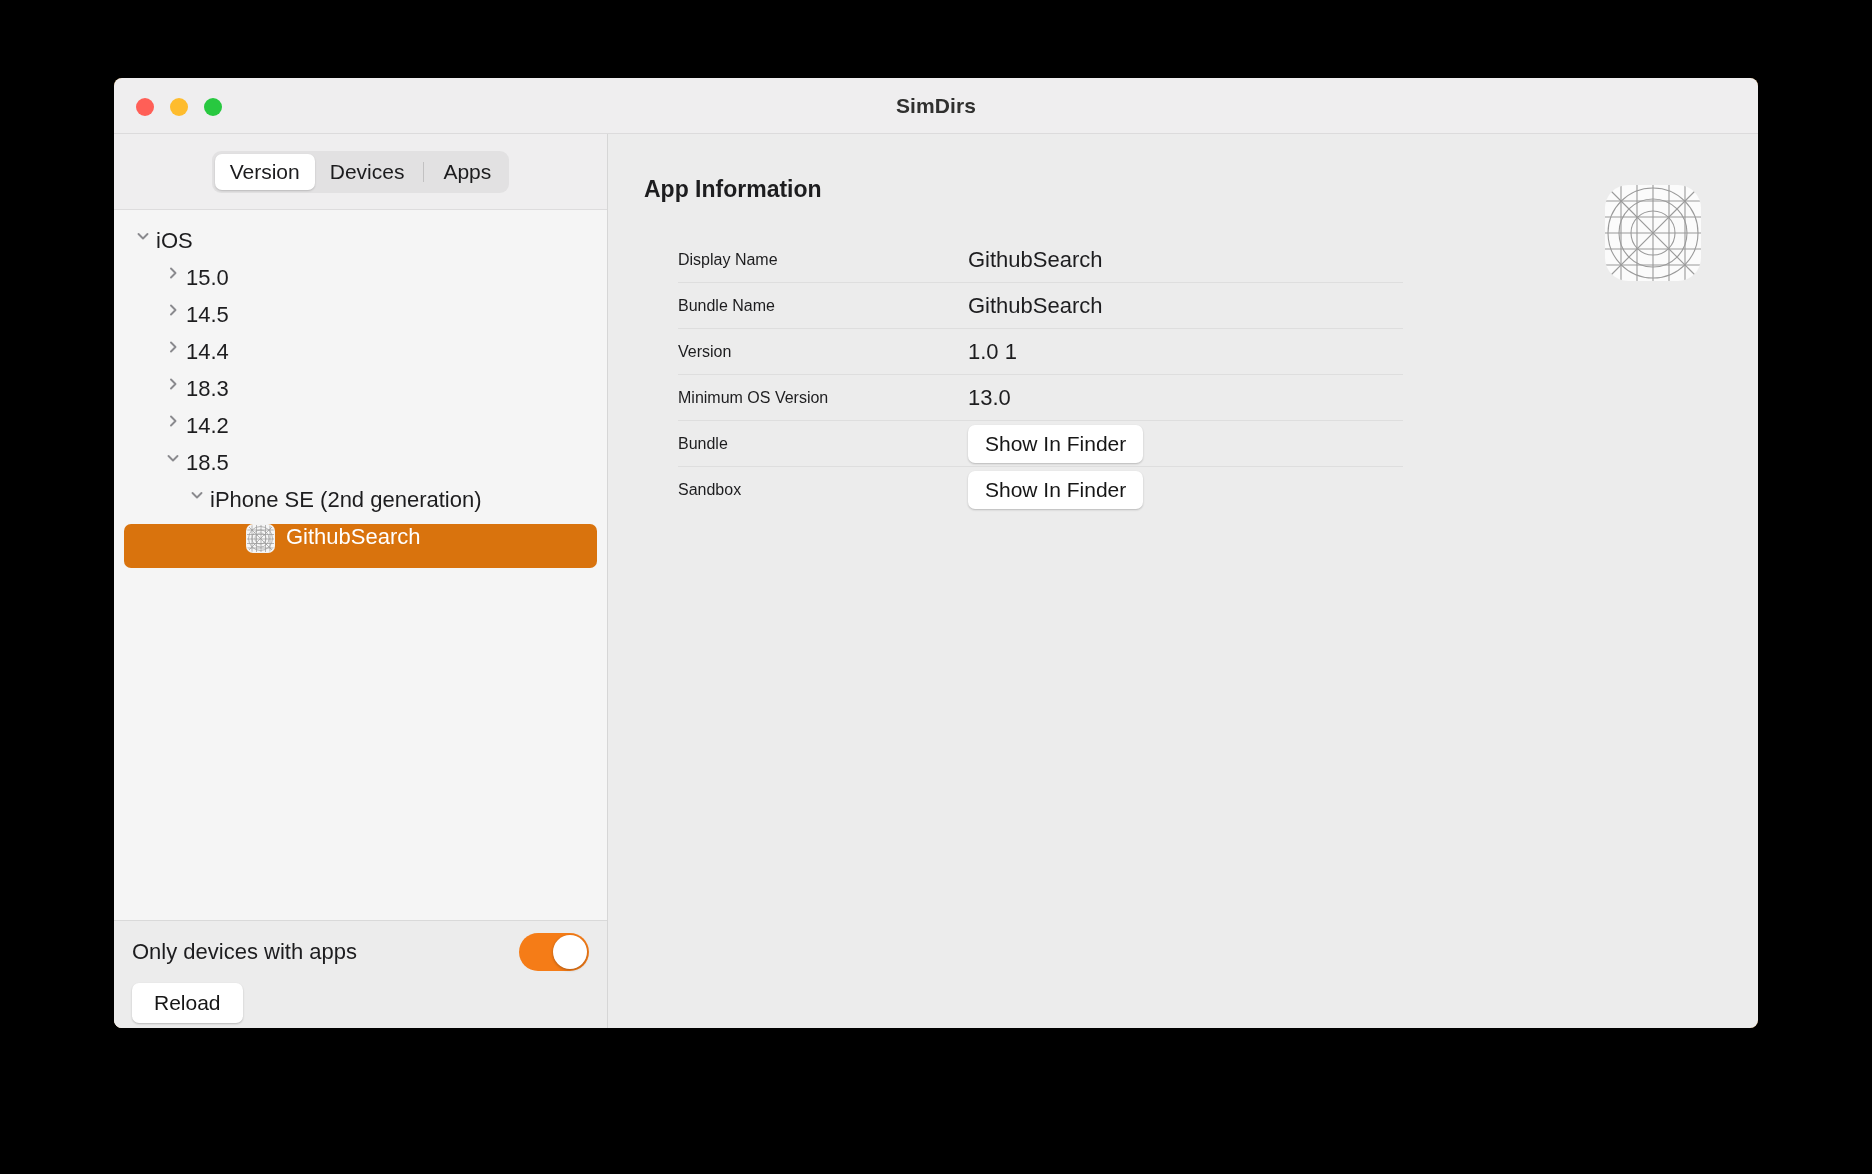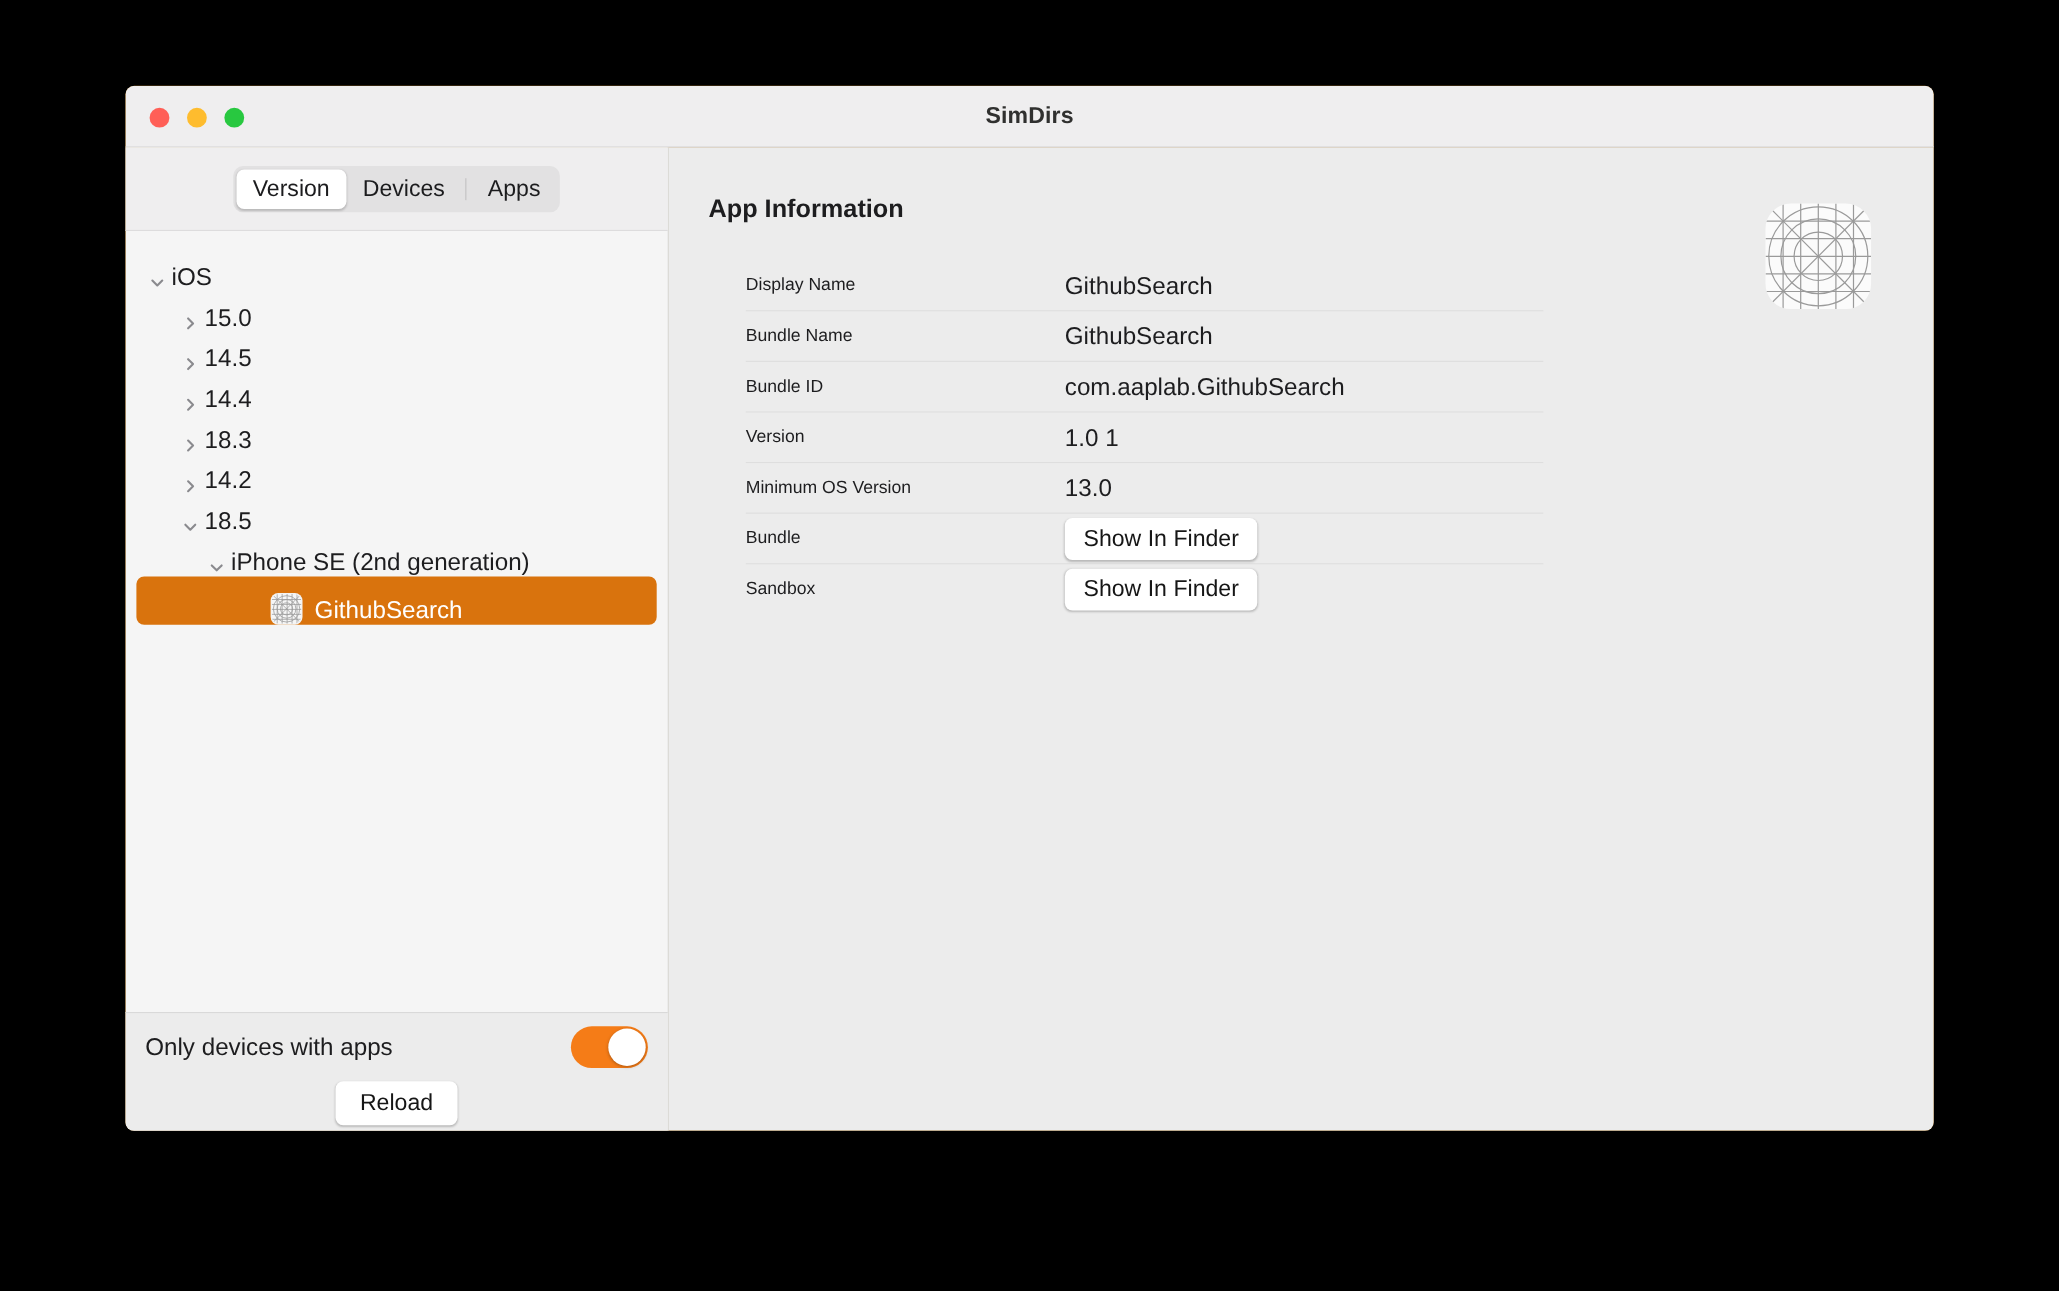--- a/index.html
+++ b/index.html
@@ -105,21 +105,21 @@
   }
 
   
   #tree {
     flex: 1;
     padding-top: 18px;
     overflow: hidden;
   }
   .tree-row {
     display: flex;
-    align-items: flex-end;
+    align-items: flex-start;
     height: 37px;
     font-size: 22px;
     color: #1d1d1f;
     padding-right: 14px;
     border-radius: 7px;
     margin: 0 10px;
   }
   .tree-row.selected {
     background: #d9730d;
     color: #ffffff;
@@ -177,21 +177,21 @@
   #toggle-knob {
     position: absolute;
     top: 2px; left: 34px;
     width: 34px; height: 34px;
     border-radius: 50%;
     background: #ffffff;
     box-shadow: 0 1px 3px rgba(0,0,0,0.3);
   }
   #reload-wrap {
     display: flex;
-    justify-content: center;
+    justify-content: flex-start;
   }
   #reload-button {
     font-size: 21px;
     color: #161616;
     background: #ffffff;
     border: none;
     border-radius: 7px;
     padding: 8px 22px;
     box-shadow: 0 1px 2px rgba(0,0,0,0.22);
     font-family: "Liberation Sans", sans-serif;
@@ -392,24 +392,20 @@
     <div id="main">
       <div id="pane-title">App Information</div>
       <div id="info-table">
           <div class="info-row">
             <div class="info-label">Display Name</div>
             <div class="info-value">GithubSearch</div>
           </div>
           <div class="info-row">
             <div class="info-label">Bundle Name</div>
             <div class="info-value">GithubSearch</div>
-          </div>
-          <div class="info-row">
-            <div class="info-label">Bundle ID</div>
-            <div class="info-value">com.aaplab.GithubSearch</div>
           </div>
           <div class="info-row">
             <div class="info-label">Version</div>
             <div class="info-value">1.0 1</div>
           </div>
           <div class="info-row">
             <div class="info-label">Minimum OS Version</div>
             <div class="info-value">13.0</div>
           </div>
           <div class="info-row">

